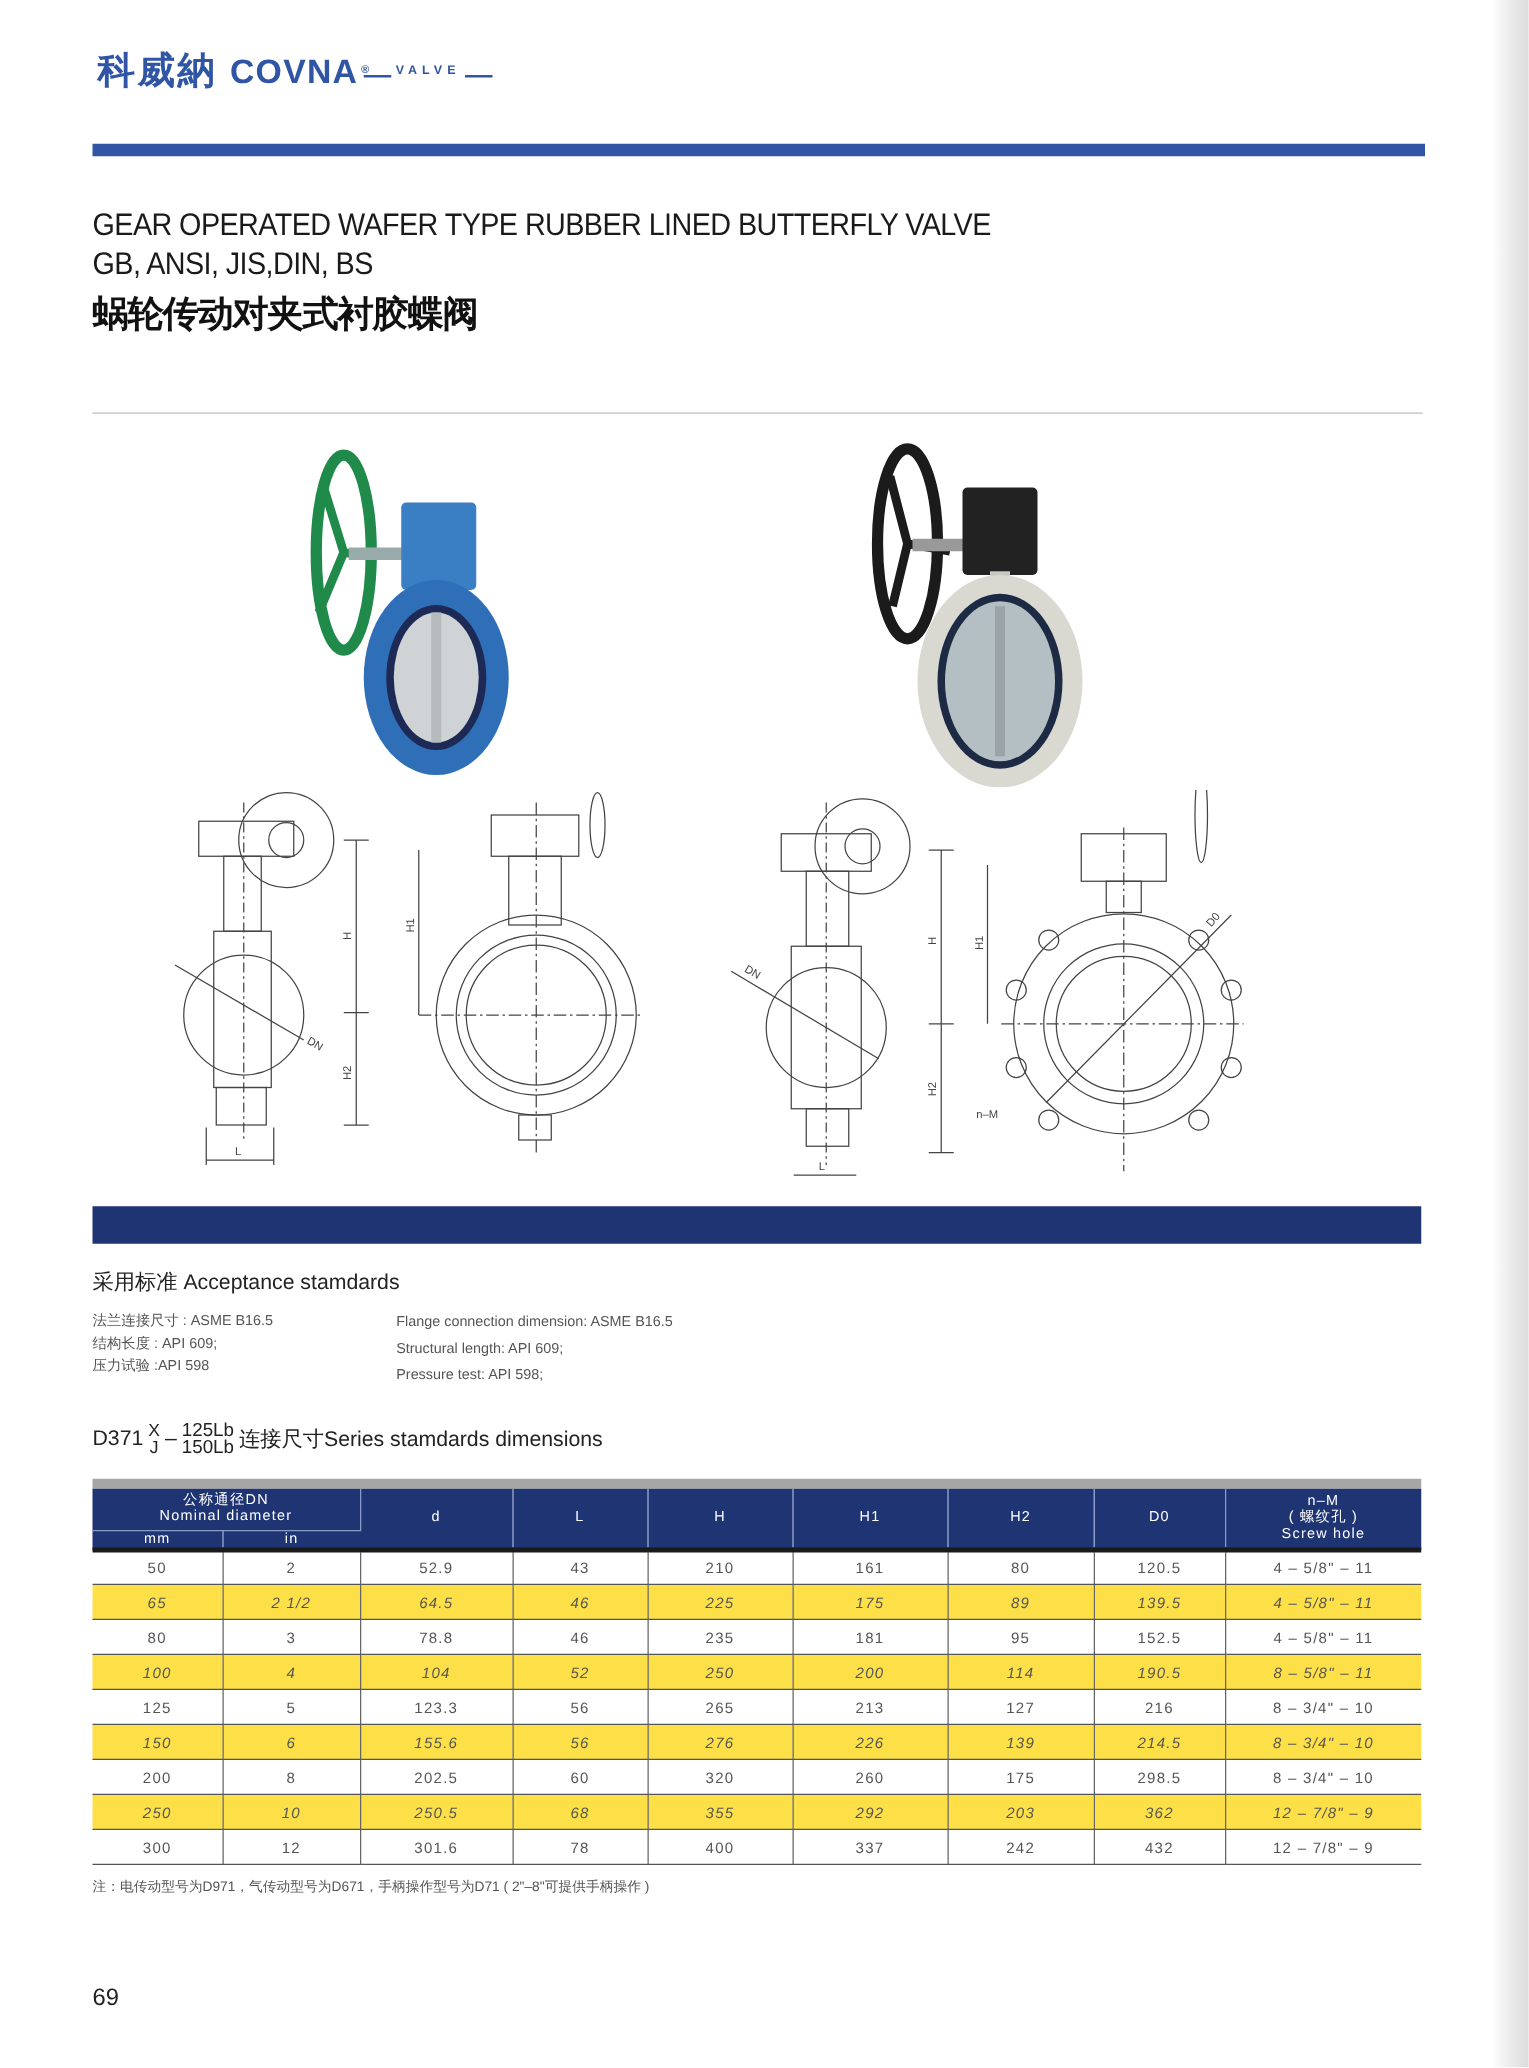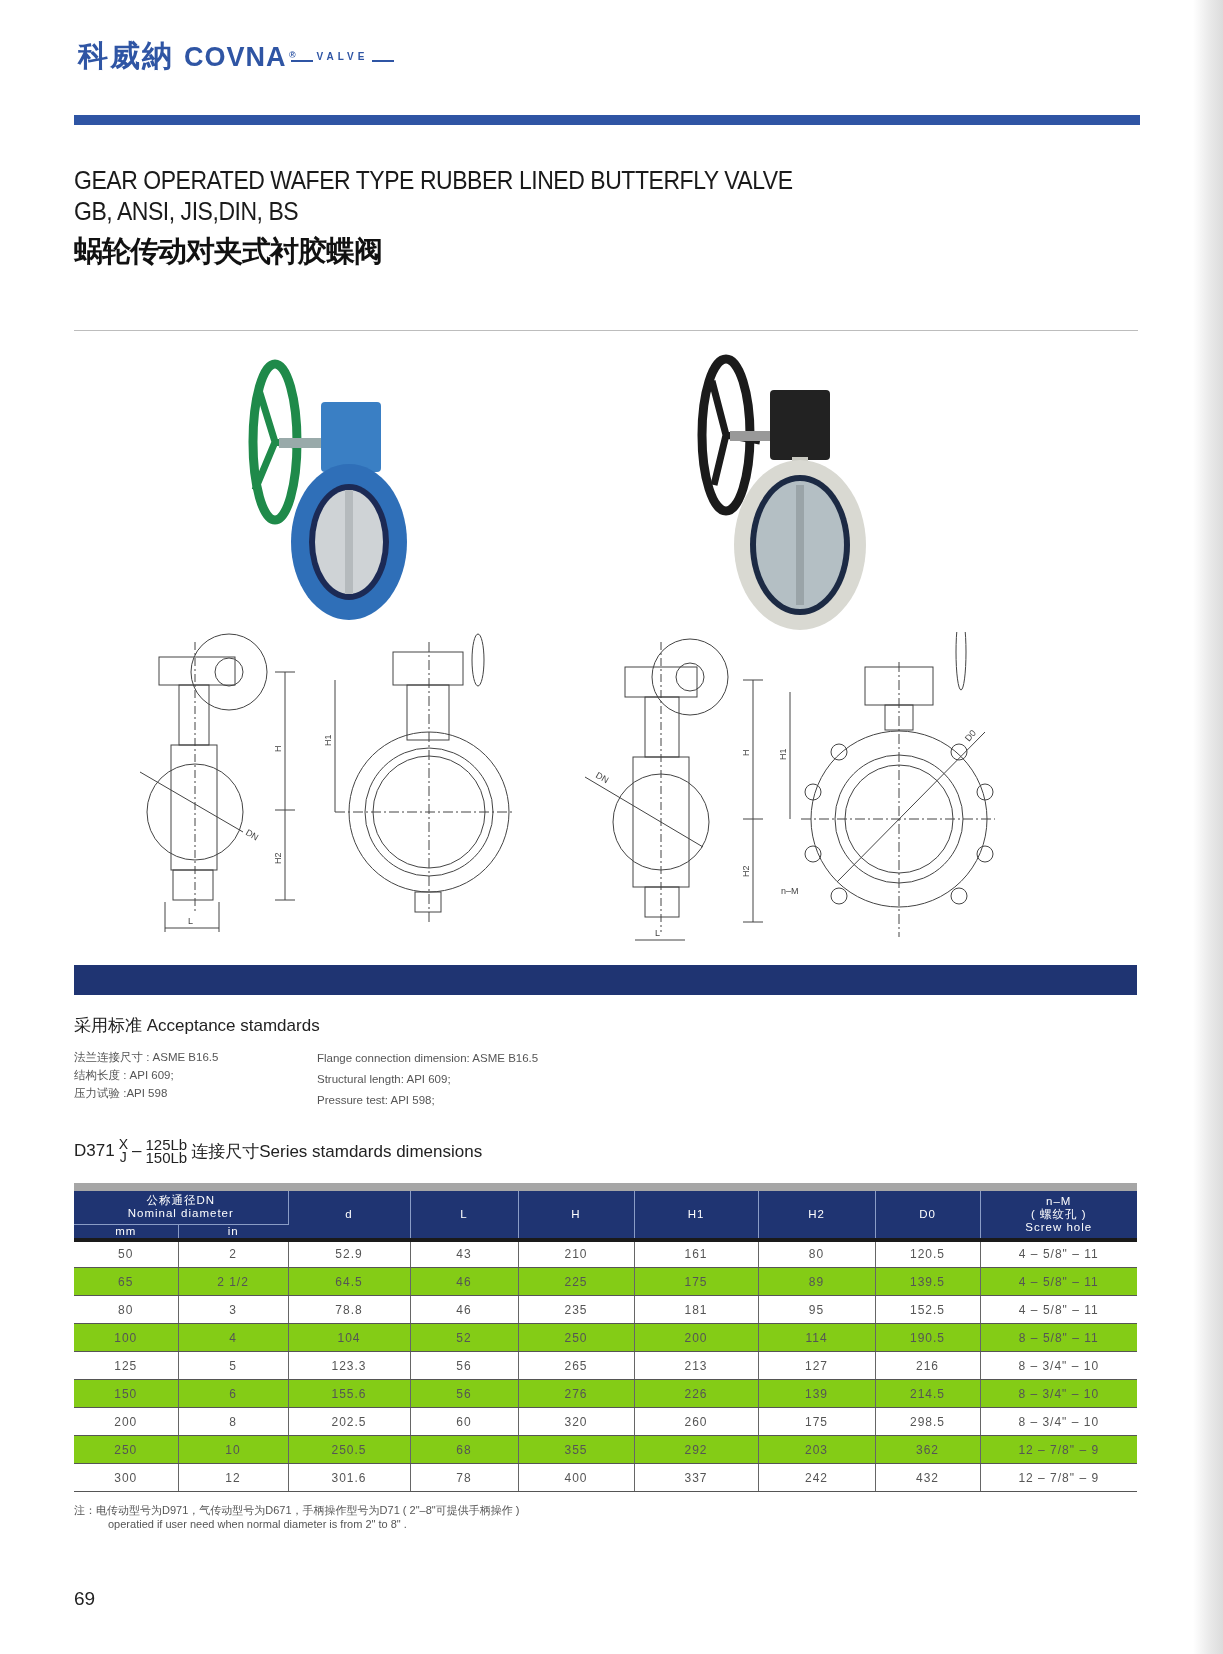--- a/index.html
+++ b/index.html
@@ -30,21 +30,21 @@
   .stack.sm { font-size: 14px; }
   .grayline { position: absolute; left: 74px; top: 1183px; width: 1063px; height: 8px; background: #a6a6a6; }
   table { position: absolute; left: 74px; top: 1191px; width: 1063px; border-collapse: collapse; table-layout: fixed; }
   th { background: #1f3472; color: #fff; font-weight: normal; font-size: 11.5px; letter-spacing: 1px; text-align: center; border-right: 1px solid #8a9cc6; line-height: 13px; }
   th:last-child { border-right: none; }
   thead tr.r1 th { height: 33px; }
   thead tr.r2 th { height: 15px; border-top: 1px solid #8a9cc6; }
   thead { border-bottom: 4px solid #1a1a1a; }
   td { height: 28px; text-align: center; font-size: 12px; color: #555; letter-spacing: 1px; border-right: 1px solid #666; border-bottom: 1px solid #555; }
   td:last-child { border-right: none; }
-  tr.alt td { background: #84cc16; }
+  tr.alt td { background: #fde047; font-style: italic; }
   .note { position: absolute; left: 74px; top: 1503px; font-size: 11px; color: #555; line-height: 14px; }
   .note .ind { padding-left: 34px; }
   .pageno { position: absolute; left: 74px; top: 1588px; font-size: 19px; color: #222; }
 </style>
 </head>
 <body>
 
 <div class="edge"></div>
 
 <div class="logo">
@@ -332,16 +332,15 @@
         <td>337</td>
         <td>242</td>
         <td>432</td>
         <td>12 – 7/8" – 9</td>
       </tr>
     </tbody>
 </table>
 
 <div class="note">
   <div>注：电传动型号为D971，气传动型号为D671，手柄操作型号为D71 ( 2"–8"可提供手柄操作 )</div>
-  <div class="ind">operatied if user need when normal diameter is from 2" to 8" .</div>
 </div>
 
 <div class="pageno">69</div>
 
 </body></html>

